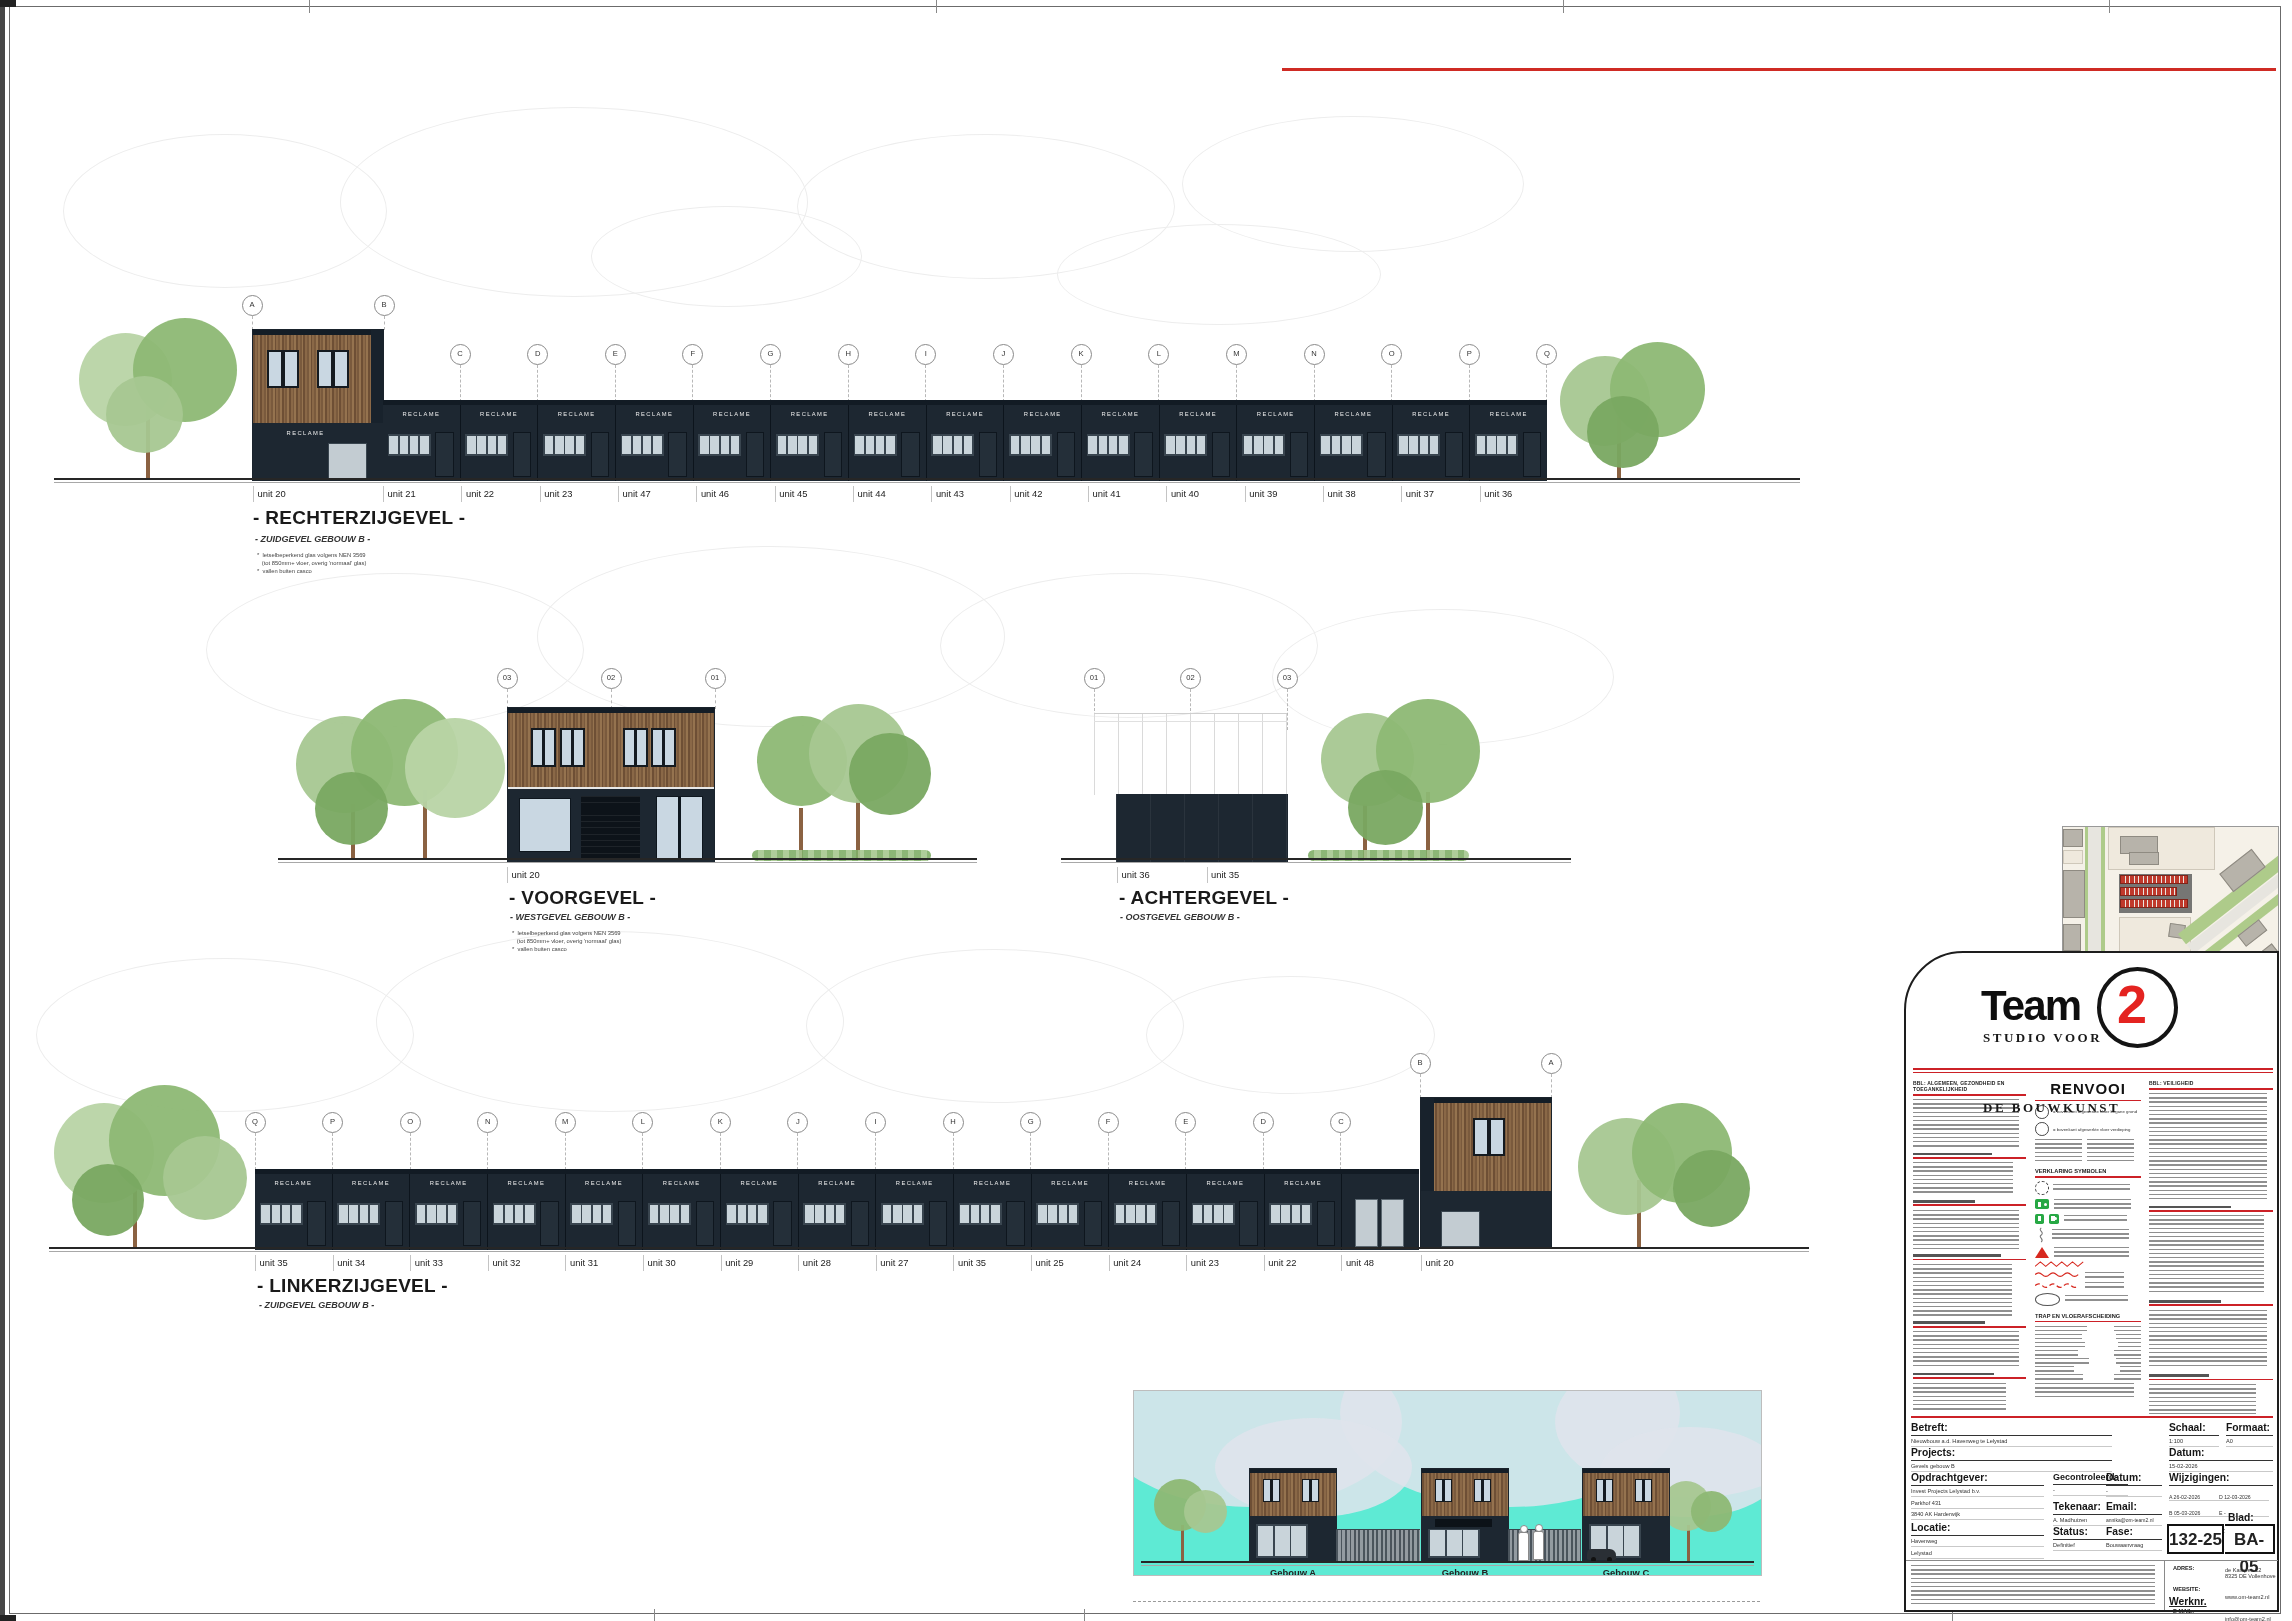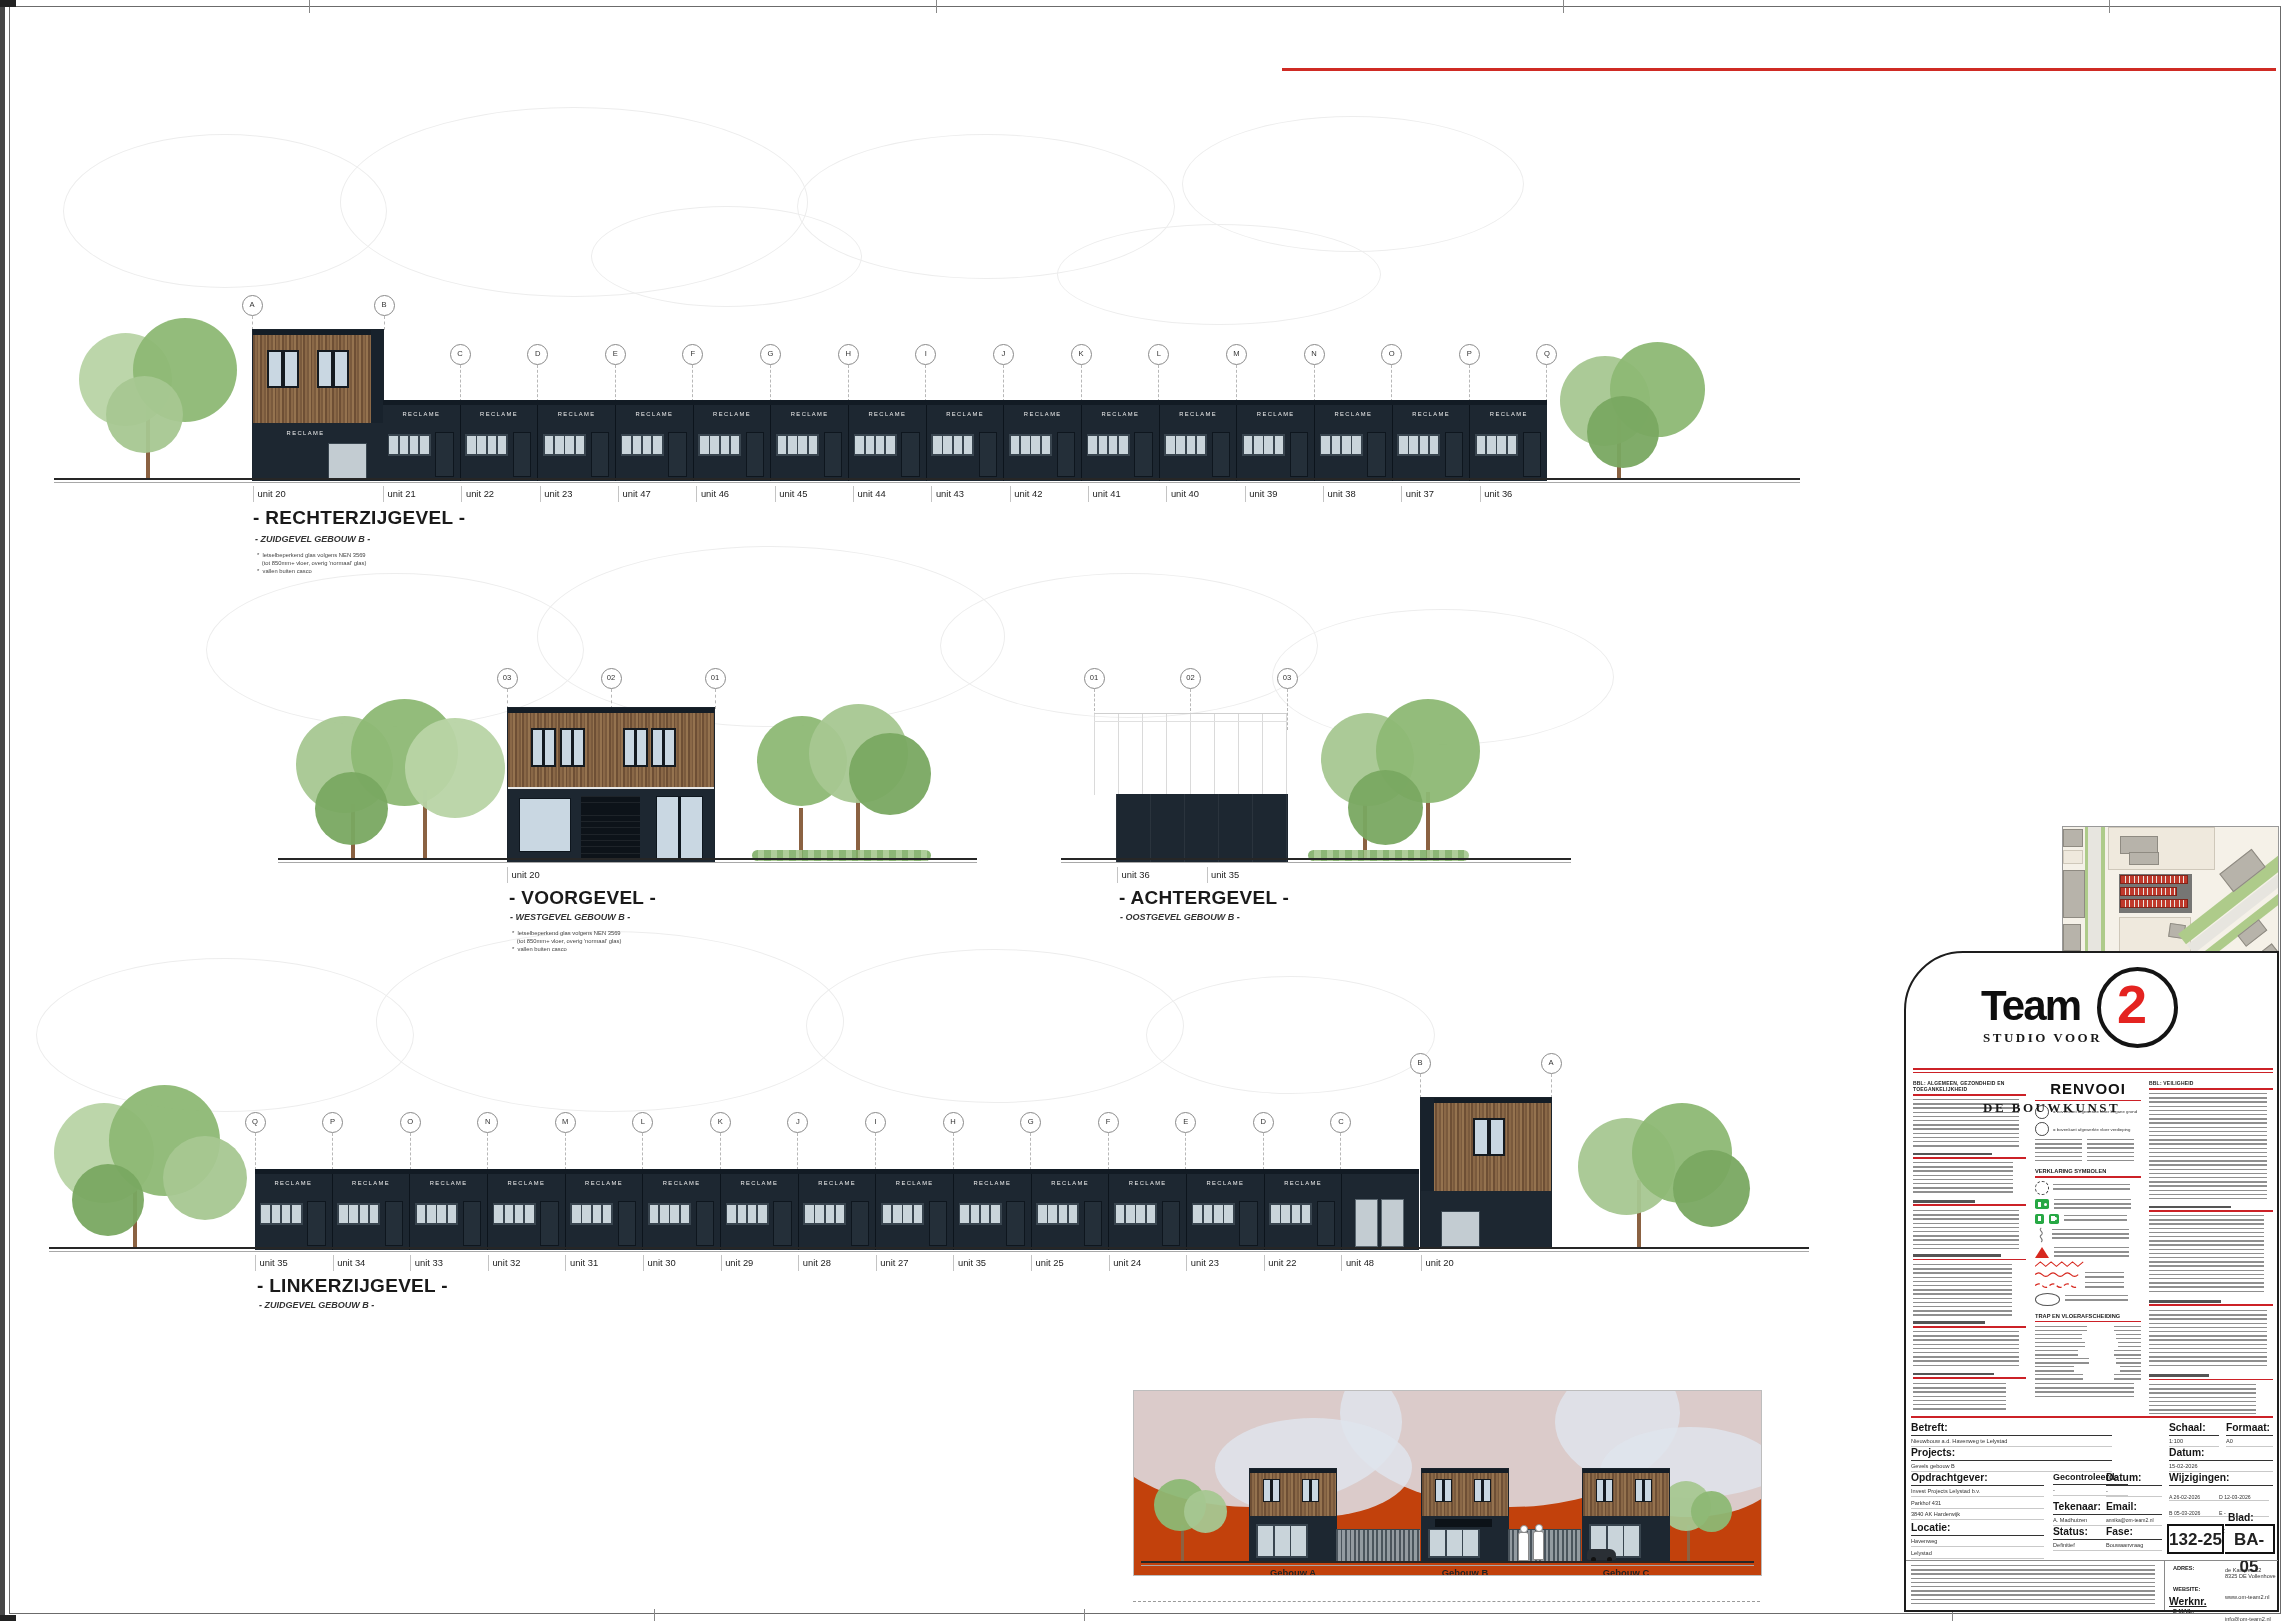--- a/index.html
+++ b/index.html
@@ -69,21 +69,21 @@
   
   .tree i{position:absolute;border-radius:50%;opacity:.95;}
   .g1{background:#a6c791;} .g2{background:#8db874;} .g3{background:#79a861;} .g4{background:#b8d4a5;}
   .trunk{position:absolute;width:4px;background:#8b6242;}
   .shrub{position:absolute;height:10.7px;border-radius:5.4px;background:repeating-linear-gradient(90deg,#7fae67 0 6.3px,#a5c78f 6.3px 12.5px);opacity:.9;}
   
   .etitle{position:absolute;font-size:19px;font-weight:600;color:#1a1a1a;letter-spacing:0.3px;white-space:nowrap;}
   .esub{position:absolute;font-size:9px;font-style:italic;font-weight:bold;color:#333;white-space:nowrap;}
   .enote{position:absolute;font-size:5.8px;color:#444;line-height:8px;white-space:pre;}
   
-  .ovbox{position:absolute;border:0.9px solid #bdbdbd;background:#c2410c;overflow:hidden;}
+  .ovbox{position:absolute;border:0.9px solid #bdbdbd;background:#5eead4;overflow:hidden;}
   .ocloud{position:absolute;background:#dfe4ec;border-radius:50%;opacity:.85;}
   .mini{position:absolute;width:88px;}
   .mtop{height:48px;border:1.8px solid #1a232c;border-bottom:none;box-sizing:border-box;
         background:repeating-linear-gradient(90deg,#6e4f35 0 1.8px,#8a6847 1.8px 3.6px,#7a5a3d 3.6px 5.4px,#95734f 5.4px 7.2px);position:relative;}
   .mtop::before{content:"";position:absolute;top:0;left:0;right:0;height:3.6px;background:#141d26;}
   .mwin{position:absolute;top:9.9px;width:17px;height:23px;border:1.8px solid #141a20;box-sizing:border-box;
         background:linear-gradient(90deg,#c9d7e2 0 42%,#141a20 42% 58%,#c9d7e2 58%);}
   .mbot{height:45px;background:#1d2731;position:relative;}
   .mglass{position:absolute;left:7.2px;top:8px;width:52px;height:34px;background:#39454f;display:flex;gap:1.8px;padding:1.8px;box-sizing:border-box;}
   .msign{position:absolute;left:14.3px;top:2.7px;width:57px;height:8px;background:#0c1218;}

